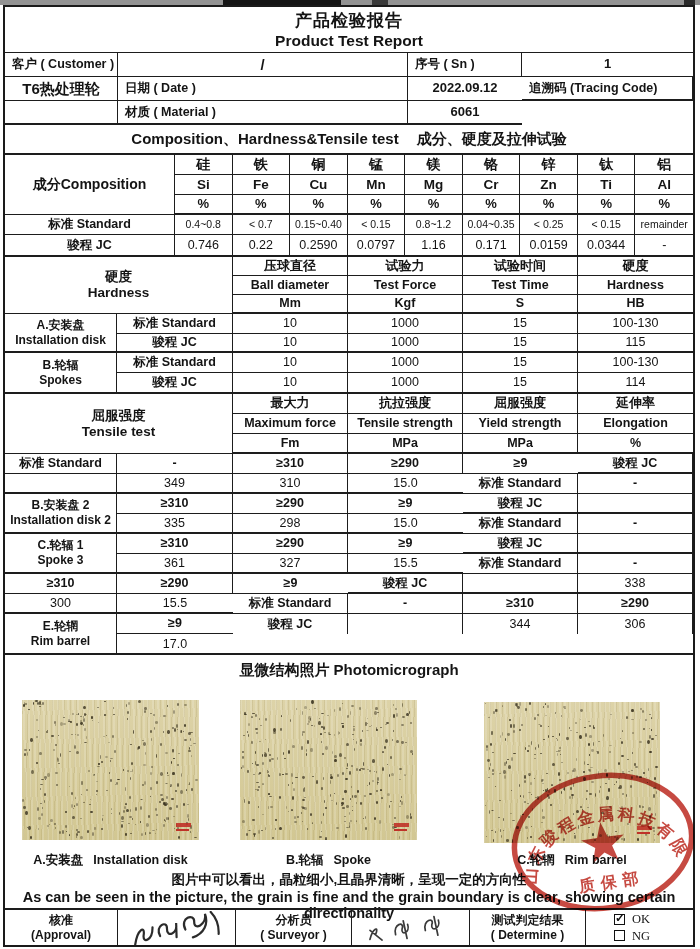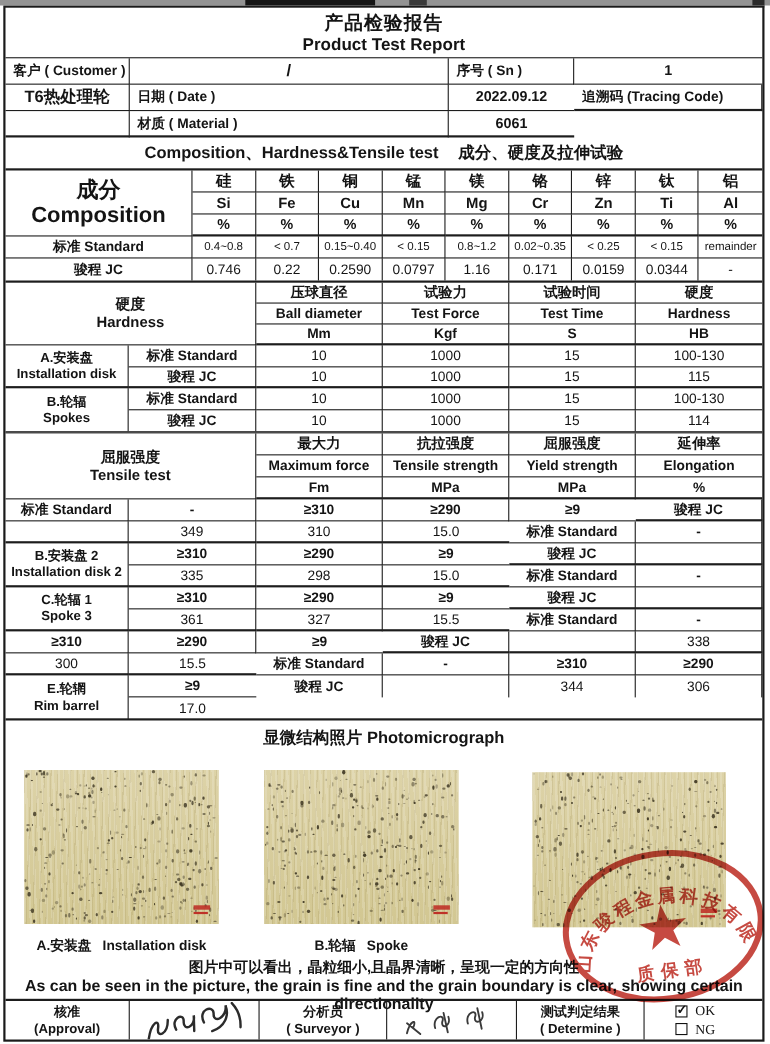--- a/index.html
+++ b/index.html
@@ -33,21 +33,21 @@
   .igrid .val { font-size:13px; font-weight:bold; }
   .igrid .bigval { font-size:15px; }
   .igrid .r3 { border-bottom-width:2px; }
 
   
   .sec-title { position:absolute; left:0; top:118px; width:100%; height:30px; display:flex; align-items:center; justify-content:center; gap:18px; border-bottom:2px solid #1d1d1d; font-size:15px; font-weight:bold; }
 
   
   .cgrid { position:absolute; left:0; top:148px; width:100%; height:100px;
            display:grid; grid-template-columns:170px repeat(9,1fr); grid-template-rows:repeat(5,1fr); }
-  .cgrid .complabel { grid-column:1; grid-row:1/4; flex-direction:column; font-weight:bold; font-size:20px; }
+  .cgrid .complabel { grid-column:1; grid-row:1/4; flex-direction:row; font-weight:bold; font-size:14px; }
   .cgrid .elem-cn { font-size:14px; font-weight:bold; }
   .cgrid .elem-sym { font-size:13.5px; font-weight:bold; }
   .cgrid .elem-unit { font-size:13px; font-weight:bold; }
   .cgrid .rowlbl { font-size:12.5px; font-weight:bold; }
   .cgrid .stdv { font-size:10.5px; }
   .cgrid .jcv { font-size:12.5px; }
 
   
   .tgrid { position:absolute; left:0; width:100%; display:grid; grid-template-columns:112px 116px repeat(4,1fr); }
   .hgrid { top:248px; height:138px; grid-template-rows:19px 19px 19px repeat(4,1fr); border-bottom:1px solid #1d1d1d; }
@@ -165,21 +165,21 @@
       <div class="cell elem-unit bb2">%</div>
       <div class="cell elem-unit bb2">%</div>
       <div class="cell elem-unit bb2 lastcol">%</div>
 
       <div class="cell rowlbl">标准 Standard</div>
       <div class="cell stdv">0.4~0.8</div>
       <div class="cell stdv">&lt; 0.7</div>
       <div class="cell stdv">0.15~0.40</div>
       <div class="cell stdv">&lt; 0.15</div>
       <div class="cell stdv">0.8~1.2</div>
-      <div class="cell stdv">0.02~0.35</div>
+      <div class="cell stdv">0.04~0.35</div>
       <div class="cell stdv">&lt; 0.25</div>
       <div class="cell stdv">&lt; 0.15</div>
       <div class="cell stdv lastcol">remainder</div>
 
       <div class="cell rowlbl nobb">骏程 JC</div>
       <div class="cell jcv nobb">0.746</div>
       <div class="cell jcv nobb">0.22</div>
       <div class="cell jcv nobb">0.2590</div>
       <div class="cell jcv nobb">0.0797</div>
       <div class="cell jcv nobb">1.16</div>
@@ -1236,20 +1236,23 @@
           <i style="left:47.3%;top:49.5%;width:1.5px;height:2.0px;opacity:0.31"></i>
           <i style="left:59.1%;top:47.5%;width:2.0px;height:1.9px;opacity:0.41"></i>
         </div>
 
       <div class="cap" style="left:17px;width:177px">
         <span>A.安装盘</span><span class="sp"></span><span>Installation disk</span>
       </div>
       <div class="cap" style="left:235px;width:177px">
         <span>B.轮辐</span><span class="sp"></span><span>Spoke</span>
       </div>
+      <div class="cap" style="left:479px;width:176px">
+        <span>C.轮辋</span><span class="sp"></span><span>Rim barrel</span>
+      </div>
 
       <div class="note-cn">图片中可以看出，晶粒细小,且晶界清晰，呈现一定的方向性</div>
       <div class="note-en">As can be seen in the picture, the grain is fine and the grain boundary is clear, showing certain directionality</div>
     </div>
 
     <div class="fgrid">
       <div class="cell flbl">
         <div>核准</div>
         <div>(Approval)</div>
       </div>

